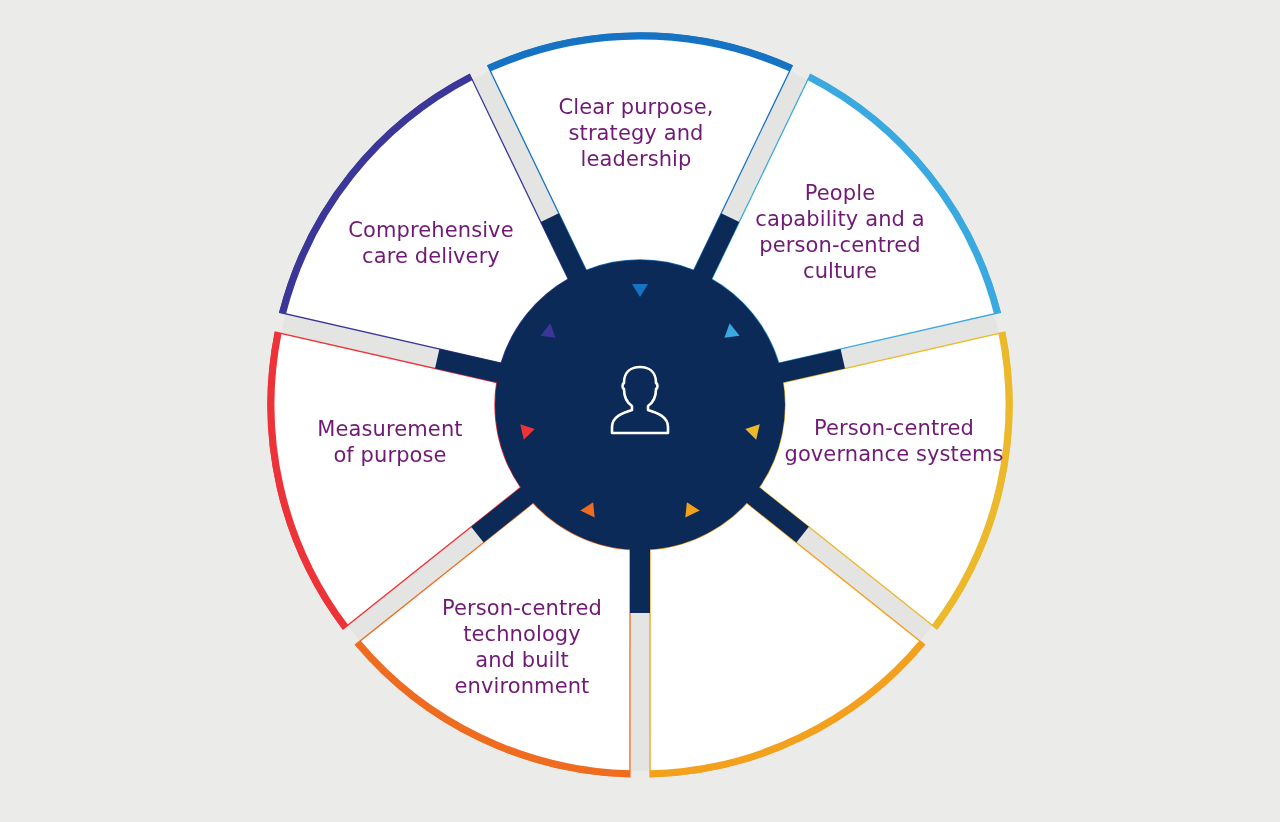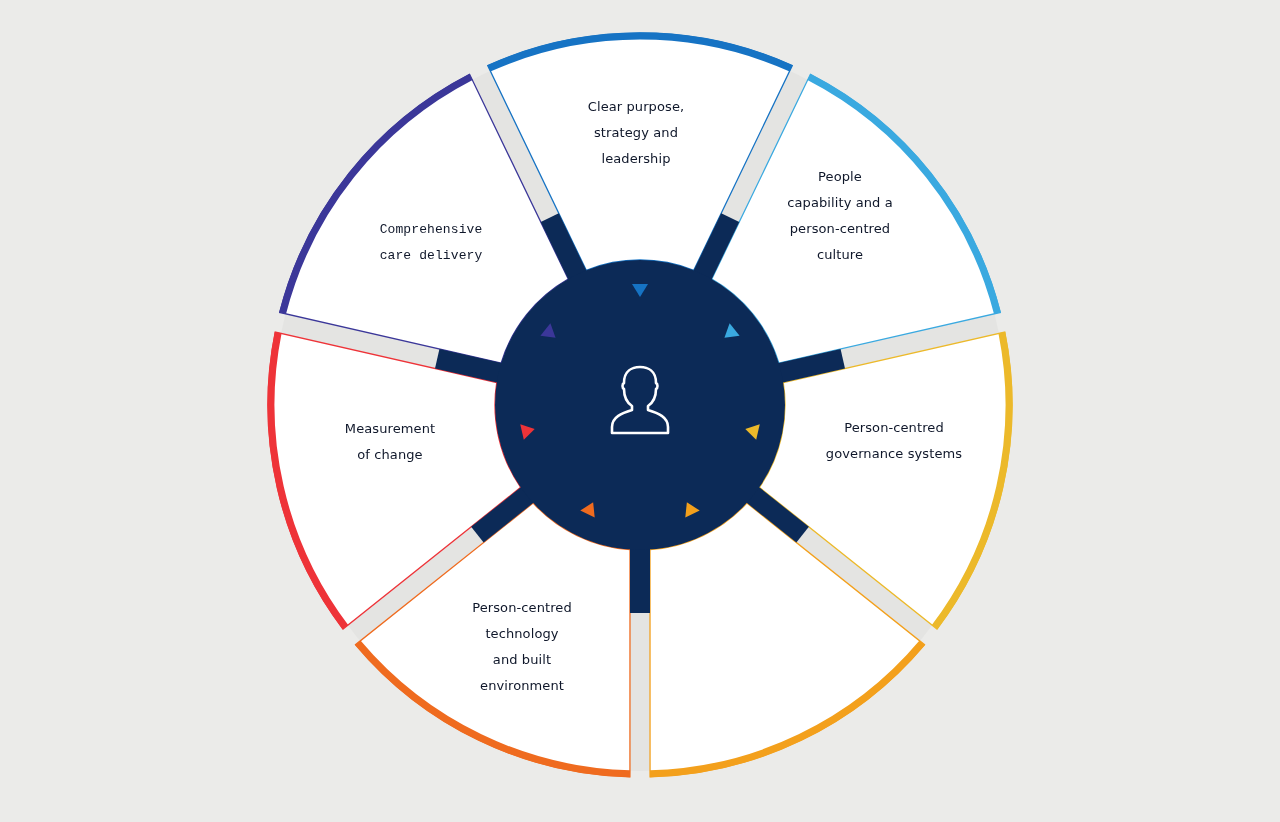--- a/index.html
+++ b/index.html
@@ -7,22 +7,22 @@
       width: 1280px; height: 822px; overflow: hidden;
       background: #ebebe9;
       font-family: "DejaVu Sans", "Liberation Sans", sans-serif;
     }
     #stage { position: relative; width: 1280px; height: 822px; }
     #wheel { position: absolute; left: 0; top: 0; }
     .label {
       position: absolute;
       transform: translate(-50%, -50%);
       text-align: center;
-      color: #0f172a;
-      font-size: 13px;
+      color: #701a75;
+      font-size: 21px;
       line-height: 26px;
       white-space: pre-line;
       letter-spacing: 0.1px;
     }
   </style>
 </head>
 <body>
 
 <div id="stage">
   <svg id="wheel" width="1280" height="822" viewBox="0 0 1280 822">
@@ -57,27 +57,27 @@
       <polygon points="-8,-6 8,-6 0,7" fill="#ee3338" transform="translate(527.8832900990903,430.58990740497615) rotate(617.1428571428571)"></polygon>
       <polygon points="-8,-6 8,-6 0,7" fill="#3b3799" transform="translate(550.0893795161766,333.2986727862457) rotate(668.5714285714286)"></polygon>
       <g transform="translate(640,407)">
         <path d="M-28,26 L28,26 L28,20 C28,10 18,6 8,3 L8,-1 C14,-5 16,-12 16,-18 C18,-19 18,-23 16,-24 C16,-36 8,-40 0,-40 C-8,-40 -16,-36 -16,-24 C-18,-23 -18,-19 -16,-18 C-16,-12 -14,-5 -8,-1 L-8,3 C-18,6 -28,10 -28,20 Z" fill="none" stroke="#ffffff" stroke-width="2.6" stroke-linejoin="round"></path>
       </g>
     </svg>
 
   <div class="label" style="left:636px; top:133px;">Clear purpose,
 strategy and
 leadership</div>
-  <div class="label" style="left:840px; top:216px;">People
+  <div class="label" style="left:840px; top:232px;">People
 capability and a
 person-centred
 culture</div>
   <div class="label" style="left:894px; top:441px;">Person-centred
 governance systems</div>
   <div class="label" style="left:522px; top:647px;">Person-centred
 technology
 and built
 environment</div>
   <div class="label" style="left:390px; top:442px;">Measurement
-of change</div>
-  <div class="label" style="left:431px; top:243px;font-family:Liberation Mono, monospace;">Comprehensive
+of purpose</div>
+  <div class="label" style="left:431px; top:243px;">Comprehensive
 care delivery</div>
 </div>
 
 </body></html>

